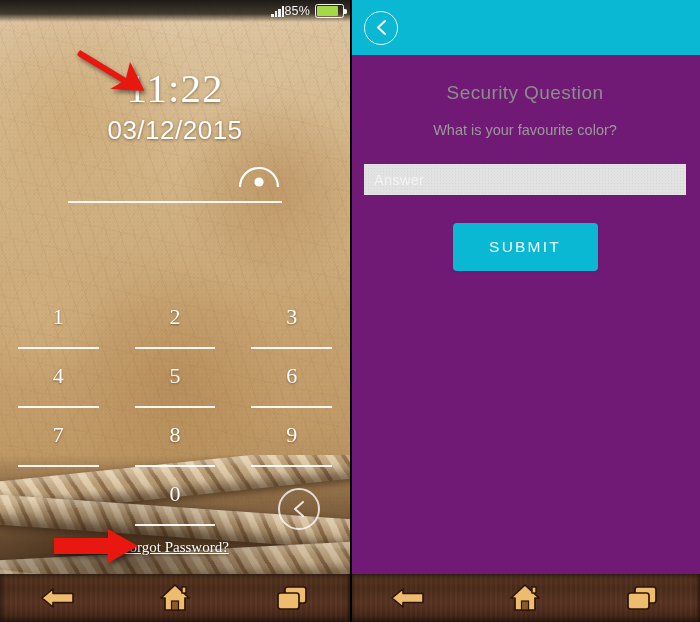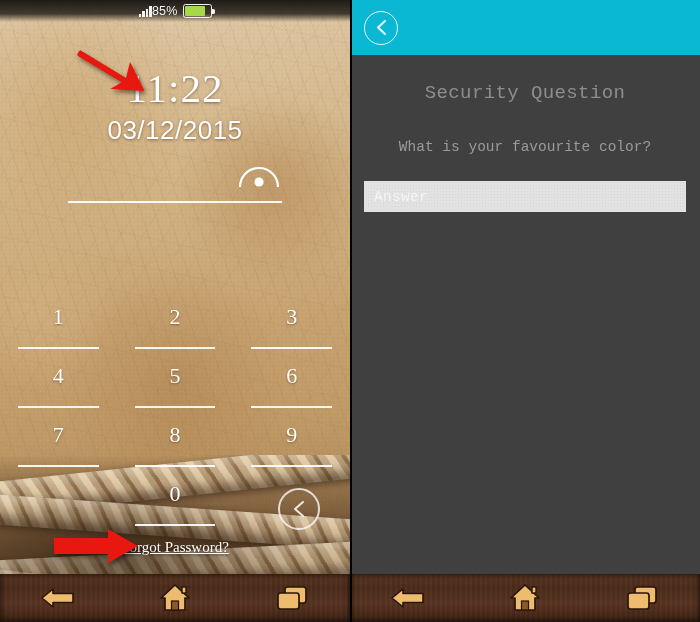--- a/index.html
+++ b/index.html
@@ -67,21 +67,21 @@
   .rope.r4 { top: 136px; transform: rotate(7deg); height: 26px; opacity: .75; }
   .rope-dark {
     position: absolute; inset: 0;
     background: radial-gradient(ellipse 70% 60% at 35% 62%, rgba(28,14,4,.55), rgba(0,0,0,0) 70%);
   }
 
   
   .statusbar {
     position: absolute; top: 0; left: 0; right: 0; height: 22px;
     background: linear-gradient(180deg, rgba(16,14,12,.93) 0%, rgba(22,18,14,.78) 62%, rgba(30,24,18,0) 100%);
-    display: flex; align-items: center; justify-content: center;
+    display: flex; align-items: center; justify-content: flex-end;
     padding: 0 6px; z-index: 6;
   }
   .sig { display: flex; align-items: flex-end; gap: 1px; height: 11px; }
   .sig i { display:block; width: 2.6px; background: #f2f2f2; }
   .sig i:nth-child(1){ height: 3px; }
   .sig i:nth-child(2){ height: 5.5px; }
   .sig i:nth-child(3){ height: 8px; }
   .sig i:nth-child(4){ height: 11px; }
   .batt-wrap { display:flex; align-items:center; gap:5px; }
   .batt-pct { color:#f5f5f5; font-size: 12.5px; letter-spacing:.2px; }
@@ -172,27 +172,27 @@
     background: #ededed;
   }
   .appbar {
     position: absolute; top: 0; left: 0; right: 0; height: 55px;
     background: #0bb8d4; display: flex; align-items: center; padding-left: 14px;
   }
   .backcircle {
     width: 34px; height: 34px; border: 1.8px solid rgba(255,255,255,.88); border-radius: 50%;
     display: flex; align-items: center; justify-content: center;
   }
-  .rp-body { position: absolute; top: 55px; left:0; right:0; bottom: 0; background: #404040; font-family: Liberation Mono, monospace; }
+  .rp-body { position: absolute; top: 55px; left:0; right:0; bottom: 0; background: #701a75; }
   .sq-title {
     margin-top: 27px; text-align: center; color: #8d8d8d;
     font-size: 19px; font-weight: 400; letter-spacing: .4px;
   }
   .sq-question {
-    margin-top: 35px; text-align: center; color: #9a9a9a; font-size: 14.5px;
+    margin-top: 18px; text-align: center; color: #9a9a9a; font-size: 14.5px;
   }
   .answer-field {
     margin: 26px 14px 0; height: 31px;
     background:
       radial-gradient(rgba(0,0,0,.05) .5px, rgba(0,0,0,0) .7px) 0 0 / 3px 3px,
       #e2e2e2;
     display: flex; align-items: center; padding-left: 10px;
   }
   .answer-field .ph { color: #f4f4f4; font-size: 14.5px; letter-spacing: .3px; }
   .submit-btn {
@@ -356,20 +356,23 @@
     </div>
 
     <div class="rp-body">
       <div class="sq-title">Security Question</div>
       <div class="sq-question">What is your favourite color?</div>
 
       <div class="answer-field">
         <span class="ph">Answer</span>
       </div>
 
+      <div class="submit-btn">
+        <span>SUBMIT</span>
+      </div>
     </div>
 
 
     <div class="navbar">
       <div class="nav-icon">
         <svg width="36" height="26" viewBox="0 0 36 26">
           <path d="M2 13 L13 4 L13 8.5 L33 8.5 L33 17.5 L13 17.5 L13 22 Z" fill="#edbc6e" stroke="#2a1508" stroke-width="1.6" stroke-linejoin="round"></path>
         </svg>
       </div>
       <div class="nav-icon">

